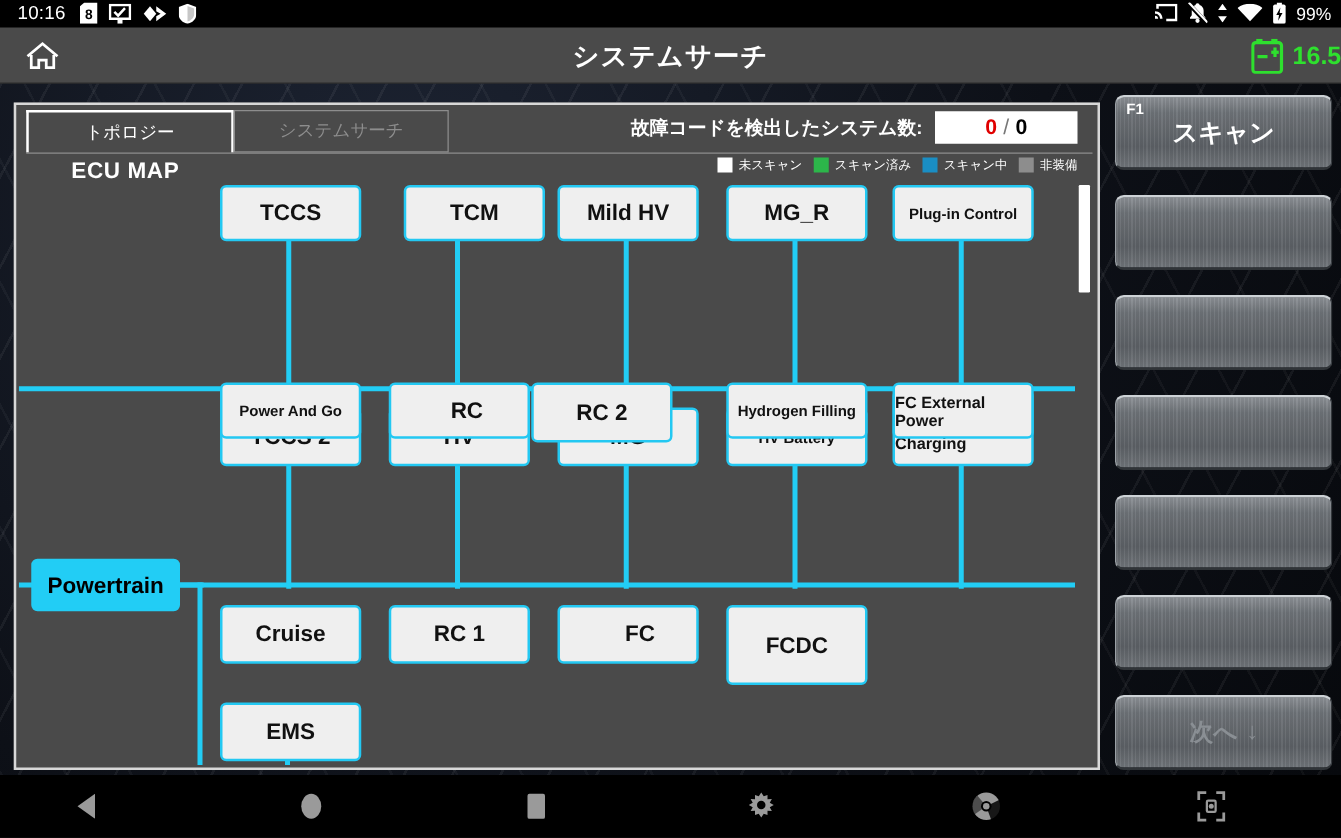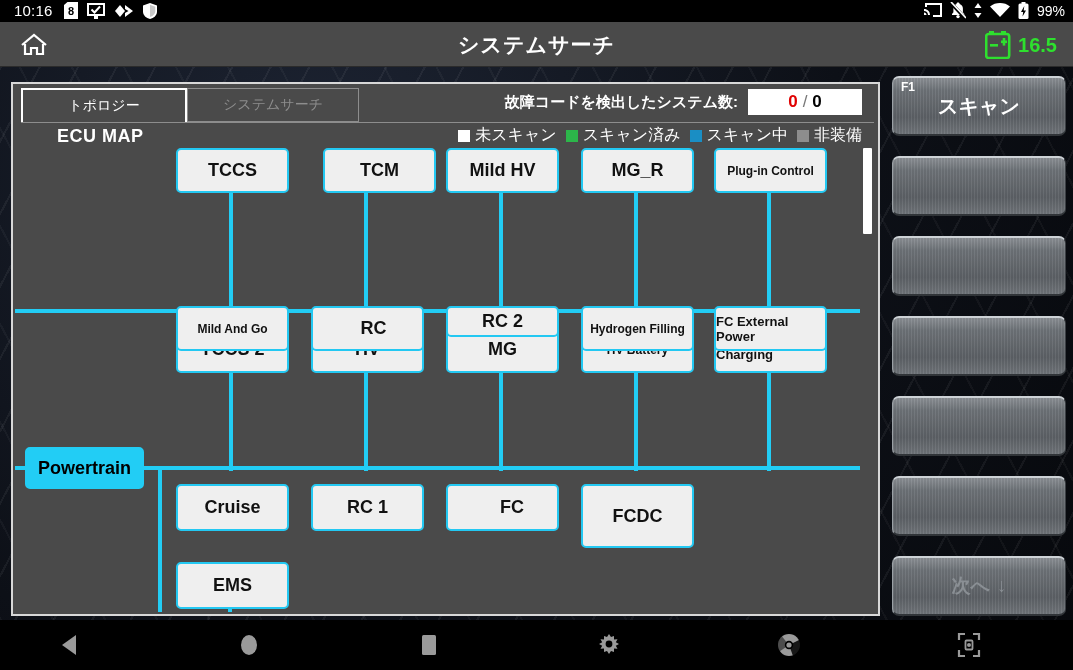--- a/index.html
+++ b/index.html
@@ -34,21 +34,21 @@
     position: absolute; left: 12px; top: 6px; width: 44px; height: 34px;
     display: flex; align-items: center; justify-content: center;
   }
   .app-title {
     position: absolute; left: 0; top: 0; width: 1073px; height: 45px;
     display: flex; align-items: center; justify-content: center;
     color: #ffffff; font-size: 21px; font-weight: 700;
     letter-spacing: 1px;
   }
   .volt-wrap {
-    position: absolute; right: 16px; top: 8px; height: 30px;
+    position: absolute; right: 0; top: 8px; height: 30px;
     display: flex; align-items: center; gap: 7px;
   }
   .volt-val { color: #2ee02e; font-size: 20px; font-weight: 700; }
 
   
   .metal-bg {
     position: absolute; left: 0; top: 67px; width: 1073px; height: 553px;
     background:
       repeating-linear-gradient(118deg, rgba(255,255,255,.055) 0px, rgba(255,255,255,.055) 2px, rgba(0,0,0,0) 2px, rgba(0,0,0,0) 34px),
       repeating-linear-gradient(62deg, rgba(255,255,255,.04) 0px, rgba(255,255,255,.04) 2px, rgba(0,0,0,0) 2px, rgba(0,0,0,0) 46px),
@@ -100,21 +100,21 @@
   .fault-sep { color: #777; font-weight: 400; }
   .fault-total { color: #000; }
 
   
   .legend {
     position: absolute; right: 16px; top: 41px;
     display: flex; align-items: center; gap: 9px;
   }
   .legend-item { display: flex; align-items: center; gap: 5px; }
   .legend-sw { width: 12px; height: 12px; display: block; }
-  .legend-tx { color: #ffffff; font-size: 16px; }
+  .legend-tx { color: #ffffff; font-size: 10px; }
 
   
   .topo {
     position: absolute; left: 2px; top: 62px; width: 855px; height: 466px;
     overflow: hidden;
   }
   .node {
     position: absolute;
     background: #efefef;
     border: 2px solid #23c8f2;
@@ -322,23 +322,23 @@
       <div class="node sz-lg" style="left:431px; top:2px; width:113px; height:45px;">Mild HV</div>
       <div class="node sz-lg" style="left:566px; top:2px; width:113px; height:45px;">MG_R</div>
       <div class="node sz-md" style="left:699px; top:2px; width:113px; height:45px;">Plug-in Control</div>
 
       <div class="node sz-lg" style="left:161px; top:180px; width:113px; height:47px;">TCCS 2</div>
       <div class="node sz-lg" style="left:296px; top:180px; width:113px; height:47px;">HV</div>
       <div class="node sz-lg" style="left:431px; top:180px; width:113px; height:47px;">MG</div>
       <div class="node sz-md" style="left:566px; top:180px; width:113px; height:47px;">HV Battery</div>
       <div class="node sz-sm bottomtext" style="left:699px; top:166px; width:113px; height:61px;">DC Quick Charging</div>
 
-      <div class="node sz-md" style="left:161px; top:160px; width:113px; height:45px;">Mild And Go</div>
+      <div class="node sz-md" style="left:161px; top:160px; width:113px; height:45px;">Power And Go</div>
       <div class="node sz-lg" style="left:296px; top:160px; width:113px; height:45px;padding-left:12px;">RC</div>
-      <div class="node sz-lg" style="left:431px; top:160px; width:113px; height:31px;text-align:right;">RC 2</div>
+      <div class="node sz-lg" style="left:410px; top:160px; width:113px; height:48px;text-align:right;">RC 2</div>
       <div class="node sz-md" style="left:566px; top:160px; width:113px; height:45px;">Hydrogen Filling</div>
       <div class="node sz-sm" style="left:699px; top:160px; width:113px; height:45px;">FC External Power</div>
 
       <div class="node sz-lg" style="left:161px; top:338px; width:113px; height:47px;">Cruise</div>
       <div class="node sz-lg" style="left:296px; top:338px; width:113px; height:47px;">RC 1</div>
       <div class="node sz-lg" style="left:431px; top:338px; width:113px; height:47px;padding-left:19px;">FC</div>
       <div class="node sz-lg" style="left:566px; top:338px; width:113px; height:64px;">FCDC</div>
 
       <div class="node sz-lg" style="left:161px; top:416px; width:113px; height:47px;">EMS</div>
     </div>

